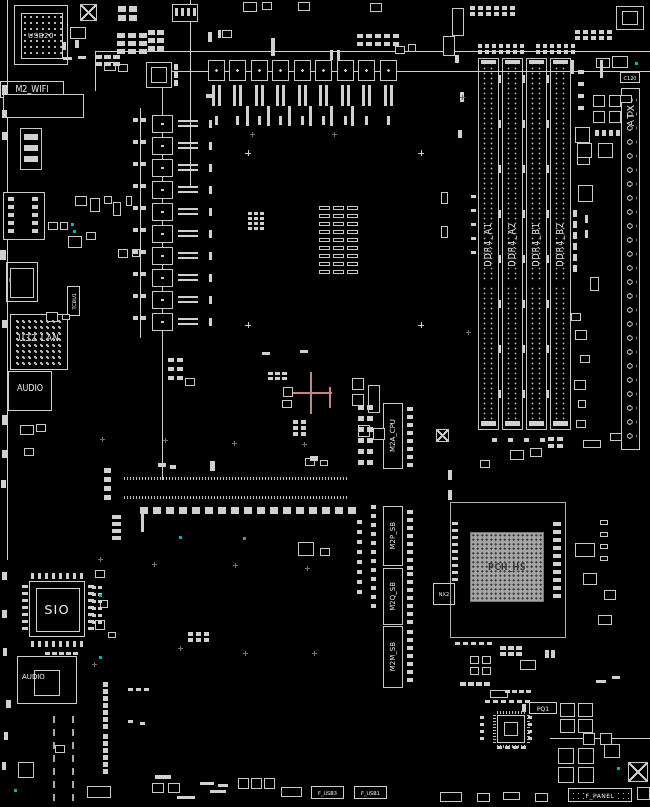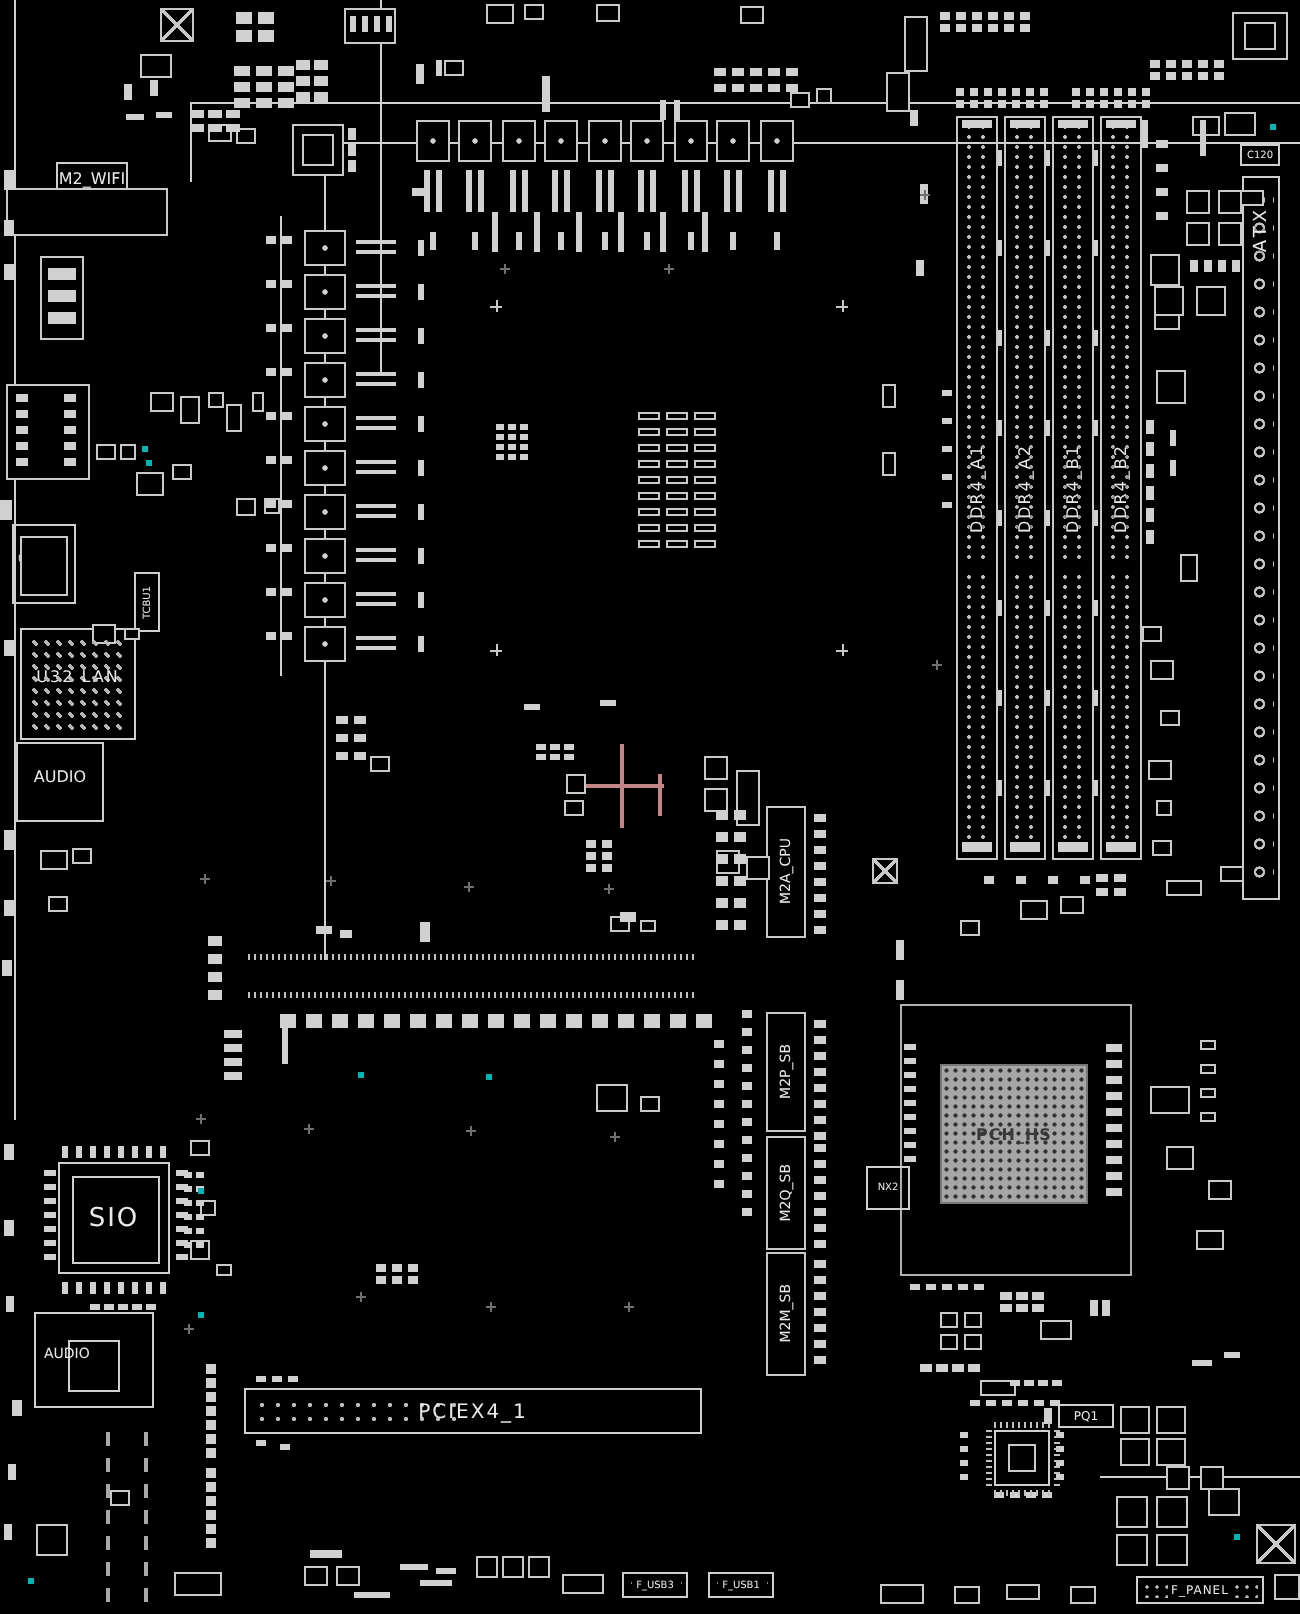--- a/index.html
+++ b/index.html
@@ -34,21 +34,21 @@
   .hatch{position:absolute;background-color:#969696;border-radius:5px;background-image:
     repeating-linear-gradient(0deg,rgba(0,0,0,.5) 0 1px,transparent 1px 3px),
     repeating-linear-gradient(90deg,rgba(0,0,0,.5) 0 1px,transparent 1px 3px);}
   .bga{position:absolute;background-color:#a6a6a6;border:1px solid #787878;box-sizing:border-box;
     background-image:radial-gradient(circle,#333 0.9px,transparent 1.2px);background-size:4.5px 4.5px;}
   .choke{background-image:radial-gradient(circle at 50% 50%,#cfcfcf 1.2px,transparent 1.5px);}
 
   #usb20{left:14px;top:5px;width:54px;height:60px;}
   #usb20 .inner{position:absolute;left:6px;top:7px;width:40px;height:44px;border:1px solid #cfcfcf;}
   #usb20 .lab{top:27px;font-size:7px;letter-spacing:.5px;}
-  #m2wifi{left:28px;top:81px;width:36px;height:17px;text-decoration:underline;}
+  #m2wifi{left:0;top:81px;width:64px;height:17px;text-decoration:underline;}
   #m2wifi .lab{top:4px;font-size:8px;}
   #wifilab{left:24px;top:97px;font-size:11px;font-weight:bold;letter-spacing:1px;}
   #u32g2{left:6px;top:262px;width:32px;height:40px;}
   #u32g2 .lab{left:2px;top:15px;font-size:5px;}
   #tcbu1{left:67px;top:286px;width:13px;height:30px;}
   #tcbu1 .vlab{font-size:5px;}
   #u32lan{left:10px;top:314px;width:58px;height:56px;}
   #u32lan .lab{top:20px;font-size:8px;letter-spacing:1px;}
   #audiorear{left:8px;top:371px;width:44px;height:40px;}
   #audiorear .lab{top:13px;font-size:8px;}
@@ -92,20 +92,24 @@
   #fusb3 .lab,#fusb1 .lab{top:4px;font-size:5px;}
   #fpanel{left:568px;top:788px;width:64px;height:14px;}
   #fpanel .lab{top:4px;font-size:6px;letter-spacing:.5px;}
   .conndots{position:absolute;inset:2px;background-image:radial-gradient(circle,#bdbdbd 0.7px,transparent 1px);background-size:5px 5px;}
 </style>
 </head>
 <body>
 
 <div id="board">
 
+  <div id="usb20" class="comp">
+    <div class="inner dotsarea noborder" style="border:1px solid #cfcfcf;"></div>
+    <div class="lab ctr">USB20</div>
+  </div>
 
   <div id="m2wifi" class="comp">
     <div class="lab ctr">M2_WIFI</div>
   </div>
   <div id="wifilab" class="lab">WIFI</div>
 
   <div id="u32g2" class="comp">
     <div class="lab">U32G2</div>
   </div>
 
@@ -193,24 +197,20 @@
     <div class="vwrap">
         <span class="vlab" style="font-size:7px">M2Q_SB</span>
       </div>
   </div>
   <div id="m2m" class="m2">
     <div class="vwrap">
         <span class="vlab" style="font-size:7px">M2M_SB</span>
       </div>
   </div>
 
-  <div id="px41" class="pcie">
-    <div class="x4dots"></div>
-    <div class="lab ctr">PCIEX4_1</div>
-  </div>
 
   <div id="pq1" class="comp">
     <div class="lab ctr">PQ1</div>
   </div>
   <div id="qfn" class="comp"></div>
 
   <div id="fusb3" class="comp">
     <div class="conndots"></div>
     <div class="lab ctr"><span class="chip">F_USB3</span></div>
   </div>

